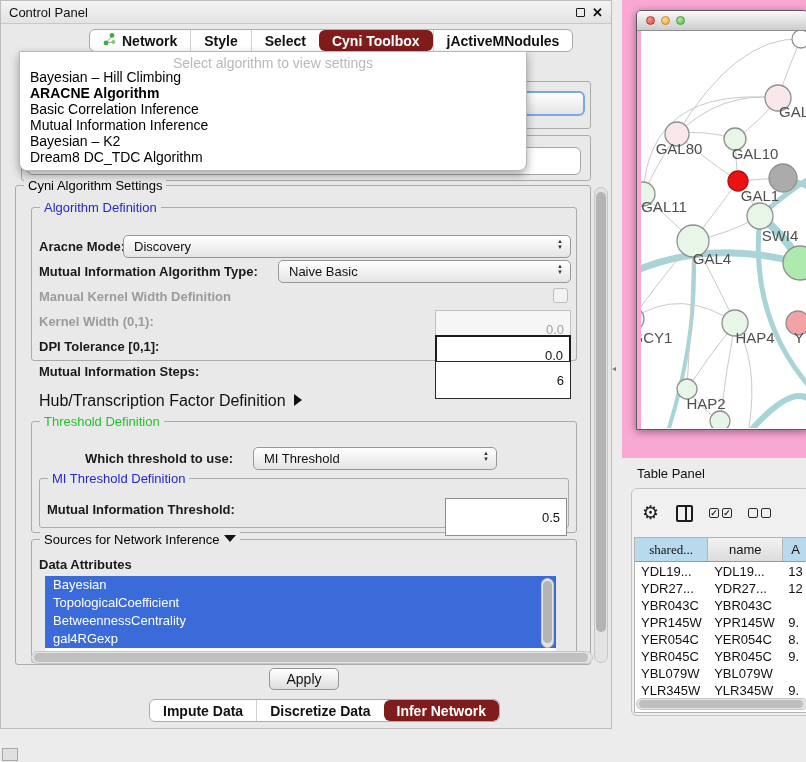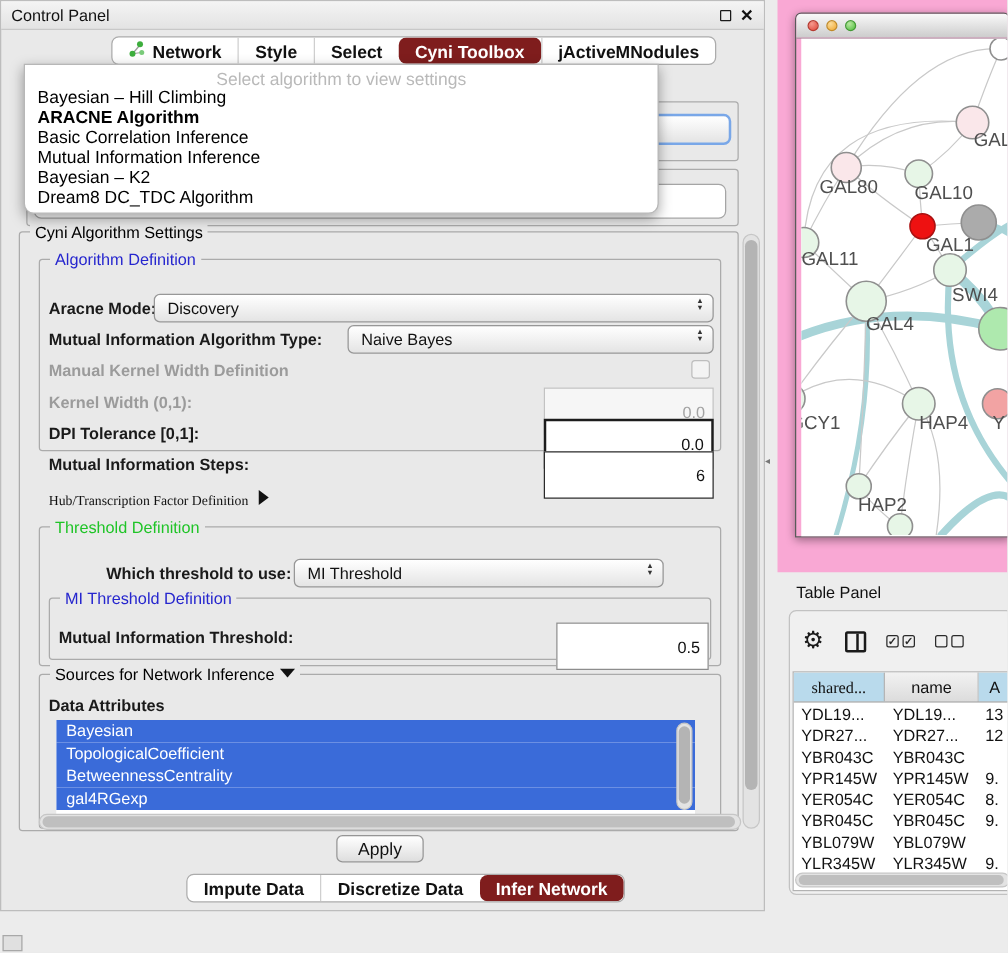--- a/index.html
+++ b/index.html
@@ -168,45 +168,45 @@
     </div>
 
     <span class="flabel" style="left:38px; top:238px;">Aracne Mode:</span>
     <div class="combo" style="left:122px; top:234px; width:448px;">
       <span>Discovery</span>
       <span class="arr">▲<br>▼</span>
     </div>
 
     <span class="flabel" style="left:38px; top:263px;">Mutual Information Algorithm Type:</span>
     <div class="combo" style="left:277px; top:259px; width:293px;">
-      <span>Naive Bayes</span>
+      <span>Naive Basic</span>
       <span class="arr">▲<br>▼</span>
     </div>
 
     <span class="flabel dis" style="left:38px; top:288px;">Manual Kernel Width Definition</span>
     <span class="chk" style="left:552px; top:287px;"></span>
 
     <span class="flabel dis" style="left:38px; top:313px;">Kernel Width (0,1):</span>
     <div class="tf dis" style="left:434px; top:309px; width:136px; height:21px;">0.0</div>
 
     <span class="flabel" style="left:38px; top:338px;">DPI Tolerance [0,1]:</span>
     <div class="tf strong" style="left:434px; top:334px; width:136px; height:23px;">0.0</div>
 
     <span class="flabel" style="left:38px; top:363px;">Mutual Information Steps:</span>
     <div class="tf med" style="left:434px; top:360px; width:136px; height:21px;">6</div>
 
-    <span style="position:absolute; left:38px; top:391px; font-size:11px; color:#111;font-family:Liberation Serif, serif;">
+    <span style="position:absolute; left:38px; top:391px; font-size:16px; color:#111;">
       <span>Hub/Transcription Factor Definition</span><span class="tri-r"></span>
     </span>
 
     <div class="grp" style="left:30px; top:420px; width:546px; height:112px;">
       <span class="grp-legend leg-green">Threshold Definition</span>
     </div>
     <span class="flabel" style="left:84px; top:450px;">Which threshold to use:</span>
-    <div class="combo" style="left:234px; top:446px; width:296px;">
+    <div class="combo" style="left:252px; top:446px; width:244px;">
       <span>MI Threshold</span>
       <span class="arr">▲<br>▼</span>
     </div>
     <div class="grp" style="left:38px; top:477px; width:530px; height:50px;">
       <span class="grp-legend leg-blue">MI Threshold Definition</span>
     </div>
     <span class="flabel" style="left:46px; top:501px;">Mutual Information Threshold:</span>
     <div class="tf" style="left:444px; top:497px; width:122px; height:21px;">0.5</div>
 
     <div class="grp" style="left:30px; top:538px; width:546px; height:124px;">

